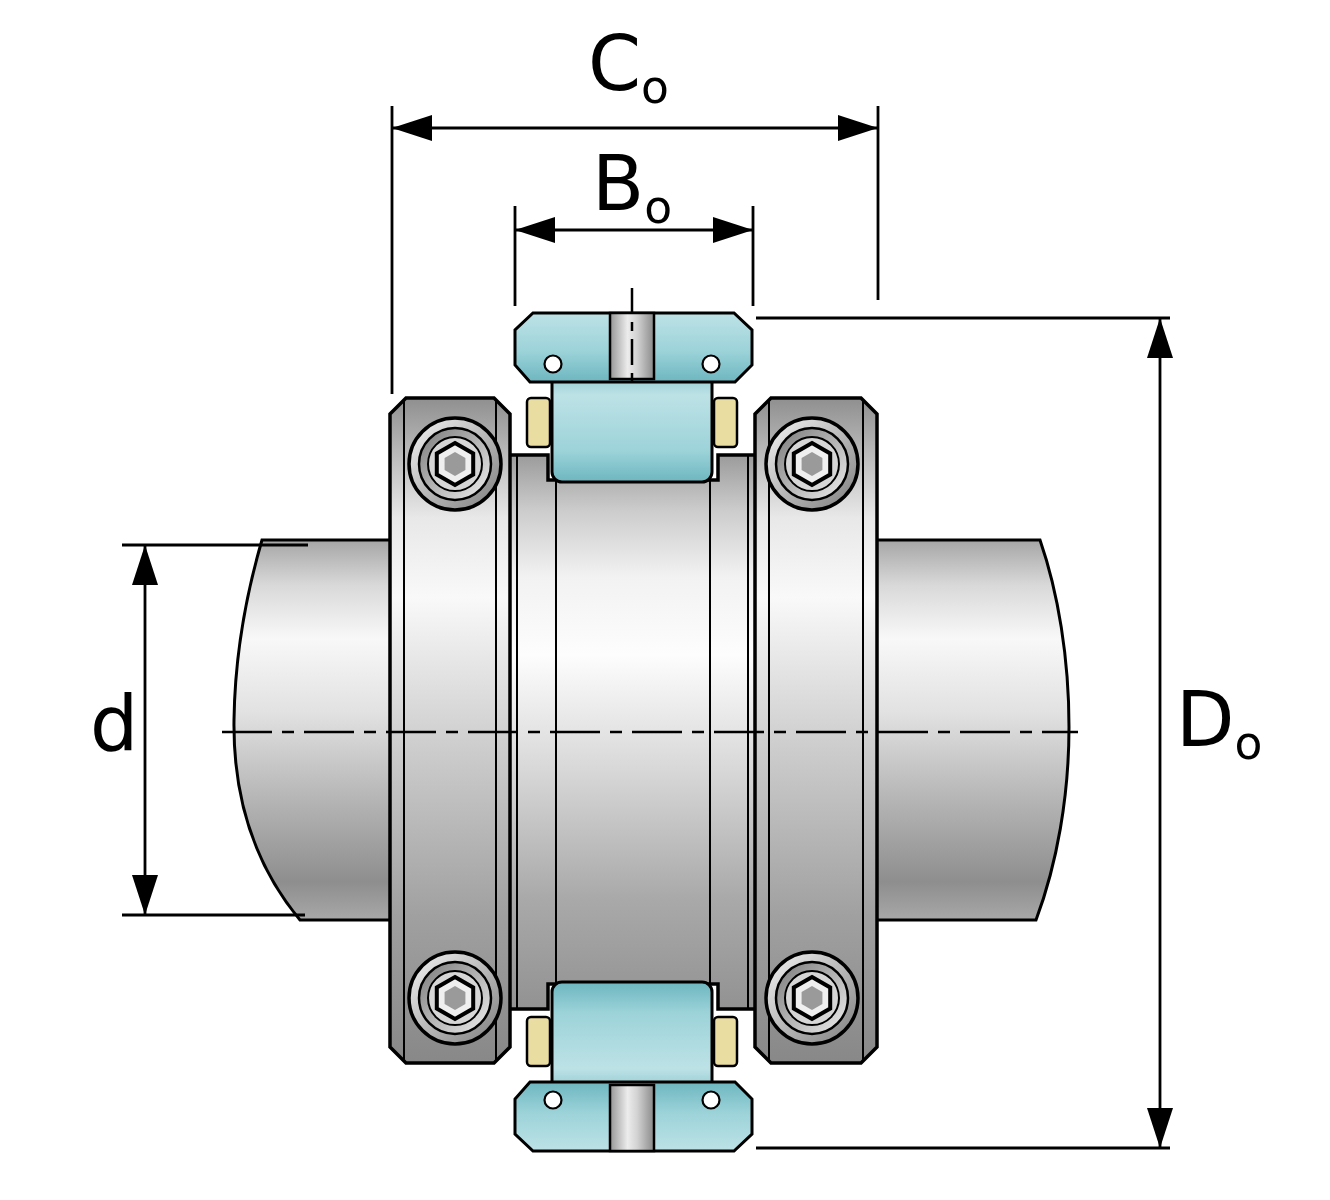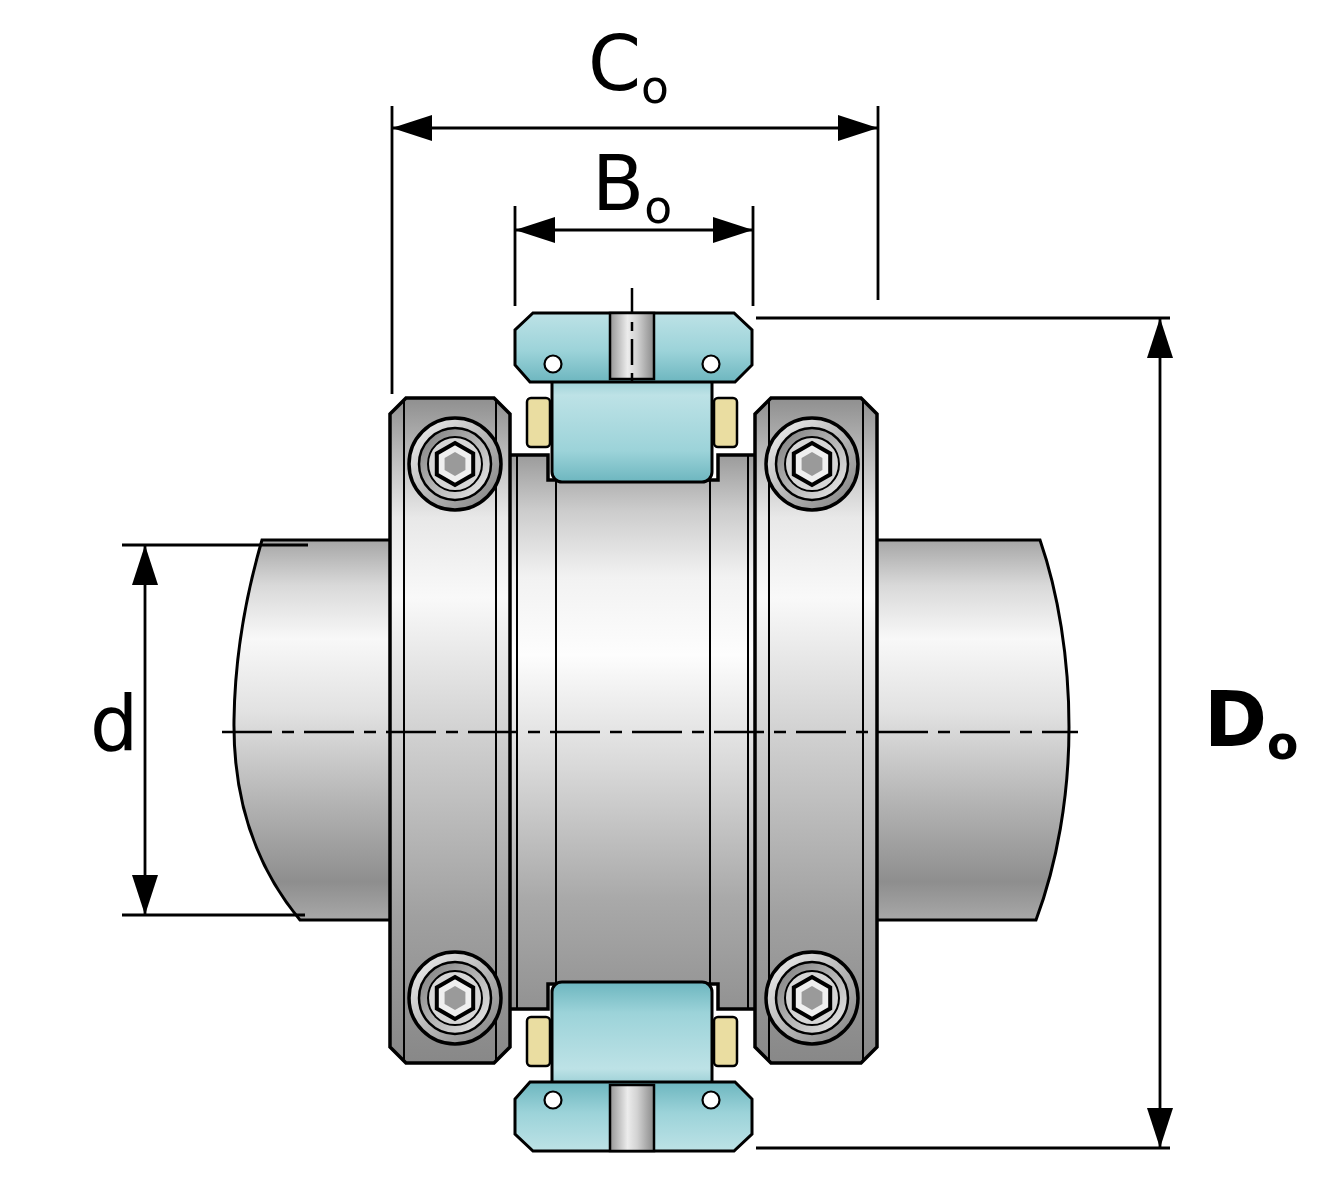--- a/index.html
+++ b/index.html
@@ -184,17 +184,17 @@
 
   <div class="dim-label" style="left:588px;top:26px;">
     <span>C</span><sub>o</sub>
   </div>
   <div class="dim-label" style="left:592px;top:146px;text-align:center;">
     <span>B</span><sub>o</sub>
   </div>
   <div class="dim-label" style="left:90px;top:686px;">
     <span>d</span><sub></sub>
   </div>
-  <div class="dim-label" style="left:1204px;top:682px;font-weight:bold;">
+  <div class="dim-label" style="left:1176px;top:682px;">
     <span>D</span><sub>o</sub>
   </div>
 
 </div>
 
 </body></html>

